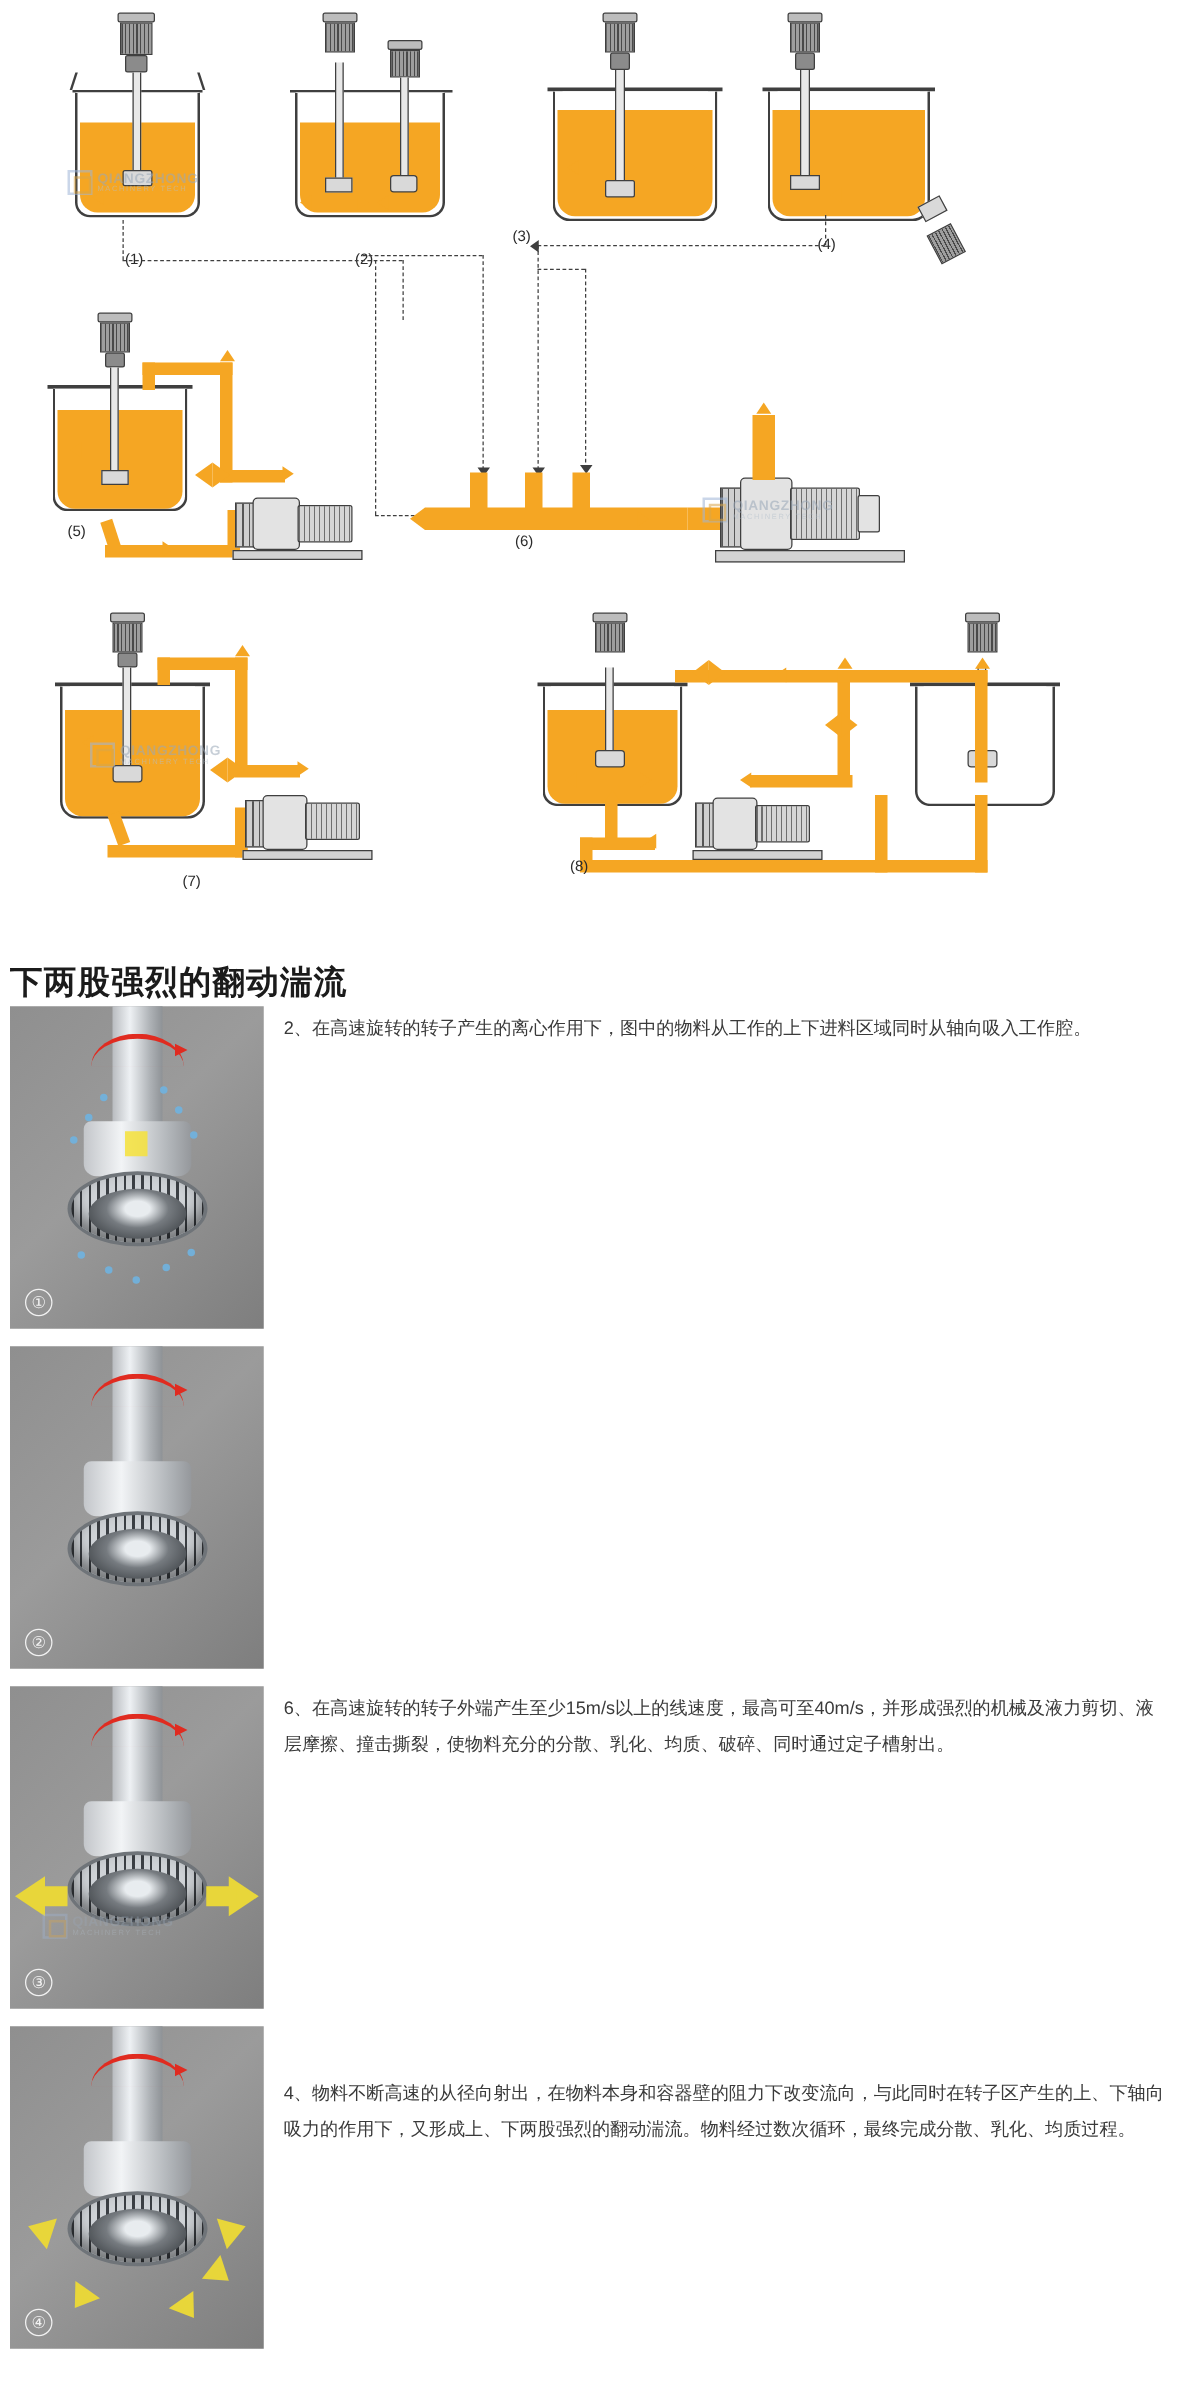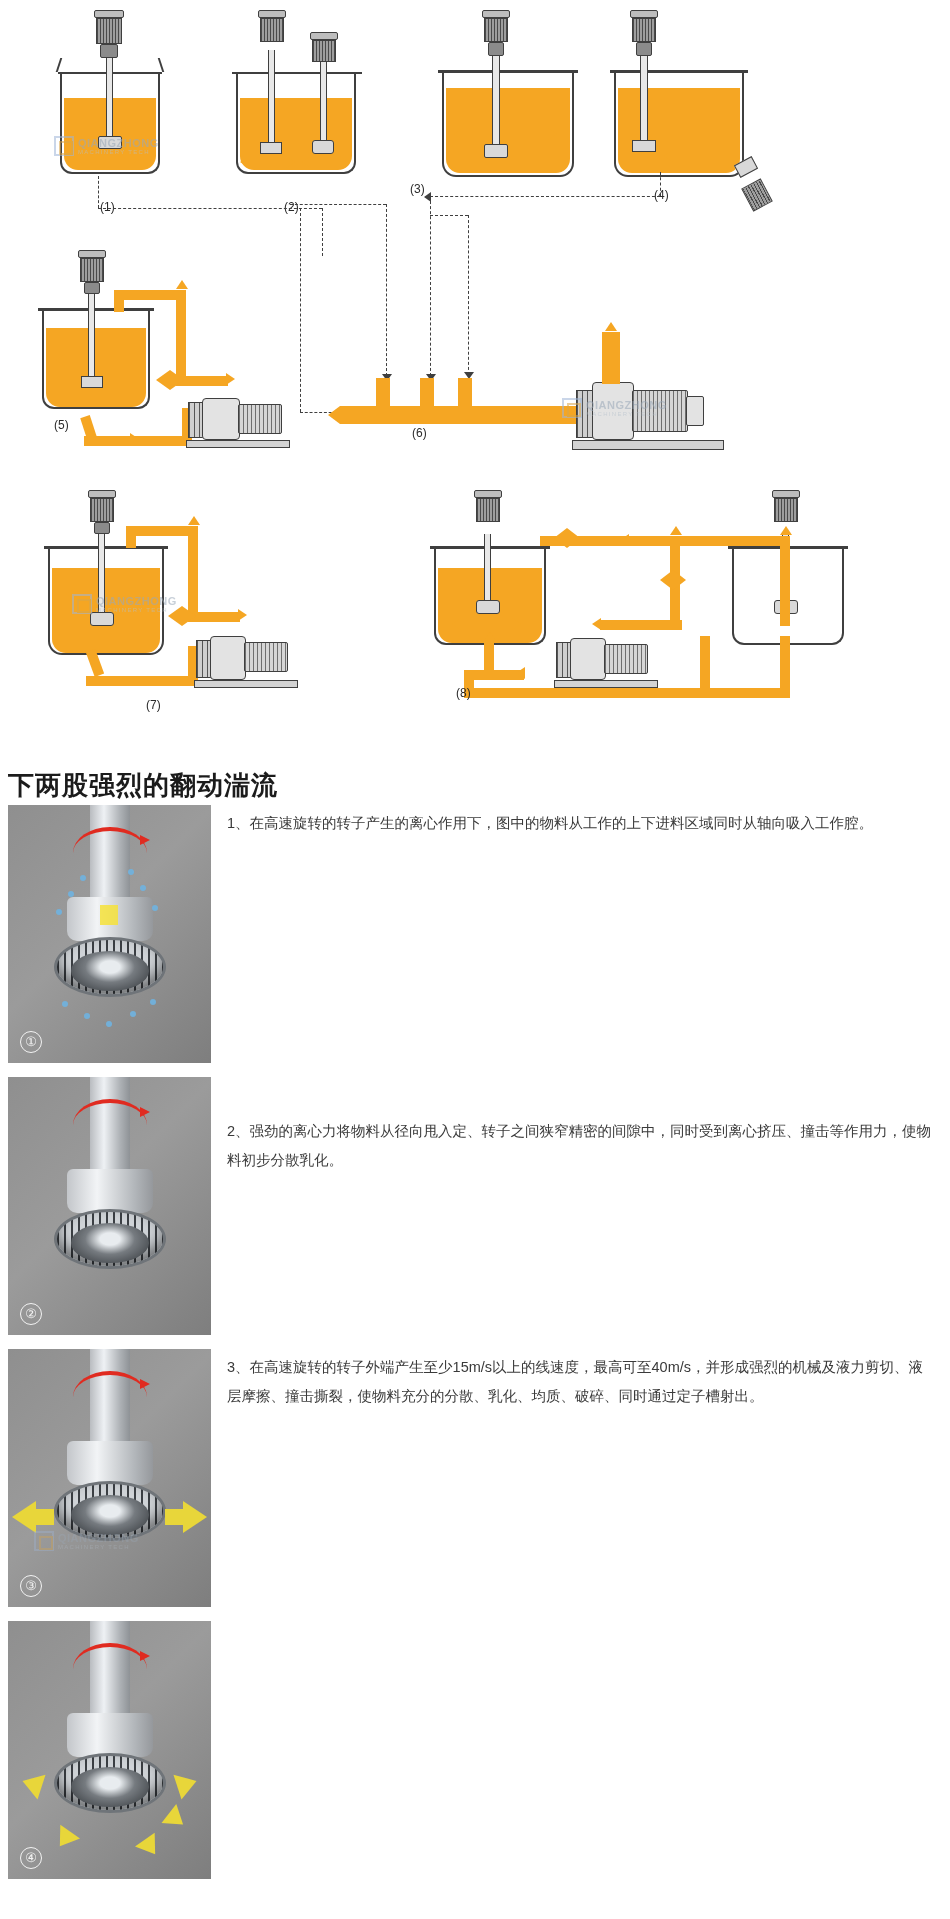--- a/index.html
+++ b/index.html
@@ -556,33 +556,32 @@
         <div class="drop" style="left:132px; top:80px;"></div>
         <div class="drop" style="left:144px; top:100px;"></div>
         <div class="drop" style="left:120px; top:64px;"></div>
         <div class="drop" style="left:54px; top:196px;"></div>
         <div class="drop" style="left:76px; top:208px;"></div>
         <div class="drop" style="left:98px; top:216px;"></div>
         <div class="drop" style="left:122px; top:206px;"></div>
         <div class="drop" style="left:142px; top:194px;"></div>
         <div class="step-badge">①</div>
       </div>
-      <div class="step-text">1、在高速旋转的转子产生的离心作用下，图中的物料从工作的上下进料区域同时从轴向吸入工作腔。</div>
+      <div class="step-text">2、在高速旋转的转子产生的离心作用下，图中的物料从工作的上下进料区域同时从轴向吸入工作腔。</div>
     </div>
 
     <div class="step-row">
       <div class="step-img">
         <div class="mixer-col"></div>
         <div class="mixer-bell"></div>
         <div class="mixer-stator"></div>
         <div class="mixer-rotor"></div>
         <div class="rot-arrow"></div>
         <div class="step-badge">②</div>
       </div>
-      <div class="step-text pad-t-40">2、强劲的离心力将物料从径向甩入定、转子之间狭窄精密的间隙中，同时受到离心挤压、撞击等作用力，使物料初步分散乳化。</div>
     </div>
 
     <div class="step-row">
       <div class="step-img">
         <div class="mixer-col"></div>
         <div class="mixer-bell"></div>
         <div class="mixer-stator"></div>
         <div class="mixer-rotor"></div>
         <div class="rot-arrow"></div>
         <div class="yellow-burst" style="left:4px; top:152px; border-right:24px solid #e8d63a; border-top:16px solid transparent; border-bottom:16px solid transparent;"></div>
@@ -591,33 +590,34 @@
         <div style="position:absolute;right:22px;top:160px;width:24px;height:16px;background:#e8d63a;"></div>
         <div class="wm" style="left:26px; top:182px; opacity:.35;">
           <div class="wm-mark"></div>
           <div class="wm-text">
             <div class="wm-top">QIANGZHONG</div>
             <div class="wm-bot">MACHINERY TECH</div>
           </div>
         </div>
         <div class="step-badge">③</div>
       </div>
-      <div class="step-text">3、在高速旋转的转子外端产生至少15m/s以上的线速度，最高可至40m/s，并形成强烈的机械及液力剪切、液层摩擦、撞击撕裂，使物料充分的分散、乳化、均质、破碎、同时通过定子槽射出。</div>
+      <div class="step-text">6、在高速旋转的转子外端产生至少15m/s以上的线速度，最高可至40m/s，并形成强烈的机械及液力剪切、液层摩擦、撞击撕裂，使物料充分的分散、乳化、均质、破碎、同时通过定子槽射出。</div>
     </div>
 
     <div class="step-row">
       <div class="step-img">
         <div class="mixer-col"></div>
         <div class="mixer-bell"></div>
         <div class="mixer-stator"></div>
         <div class="mixer-rotor"></div>
         <div class="rot-arrow"></div>
         <div class="yellow-burst" style="left:14px; top:150px; border-right:20px solid #e8d63a; border-top:13px solid transparent; border-bottom:13px solid transparent; transform:rotate(18deg);"></div>
         <div class="yellow-burst" style="right:14px; top:150px; border-left:20px solid #e8d63a; border-top:13px solid transparent; border-bottom:13px solid transparent; transform:rotate(-18deg);"></div>
         <div class="yellow-burst" style="right:26px; top:186px; border-left:18px solid #e8d63a; border-top:12px solid transparent; border-bottom:12px solid transparent; transform:rotate(38deg);"></div>
         <div class="yellow-burst" style="left:48px; top:206px; border-right:18px solid #e8d63a; border-top:12px solid transparent; border-bottom:12px solid transparent; transform:rotate(-55deg);"></div>
         <div class="yellow-burst" style="right:52px; top:214px; border-left:18px solid #e8d63a; border-top:12px solid transparent; border-bottom:12px solid transparent; transform:rotate(55deg);"></div>
         <div class="step-badge">④</div>
       </div>
+      <div class="step-text pad-t-40">4、物料不断高速的从径向射出，在物料本身和容器壁的阻力下改变流向，与此同时在转子区产生的上、下轴向吸力的作用下，又形成上、下两股强烈的翻动湍流。物料经过数次循环，最终完成分散、乳化、均质过程。</div>
     </div>
 
   </div>
 </div>
 
 </body></html>

